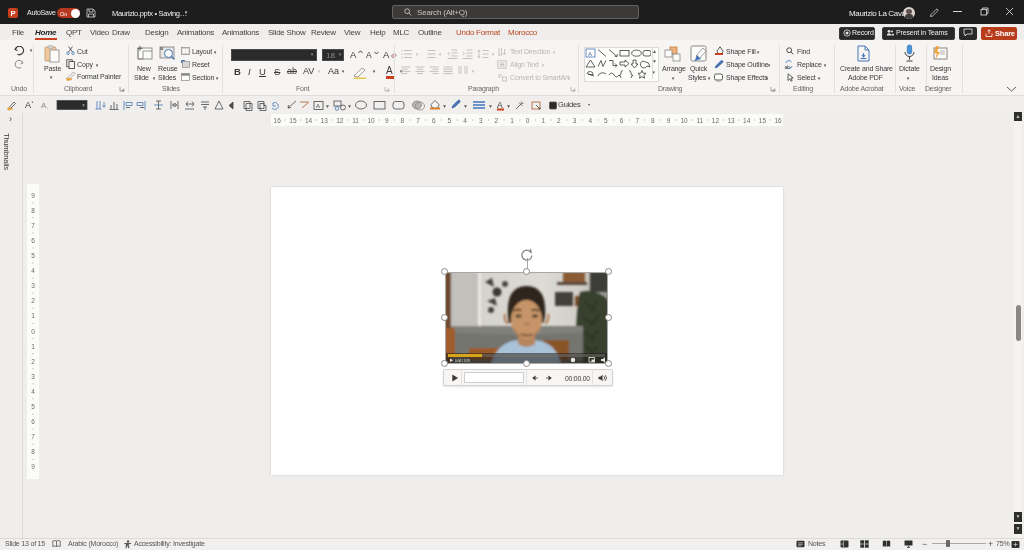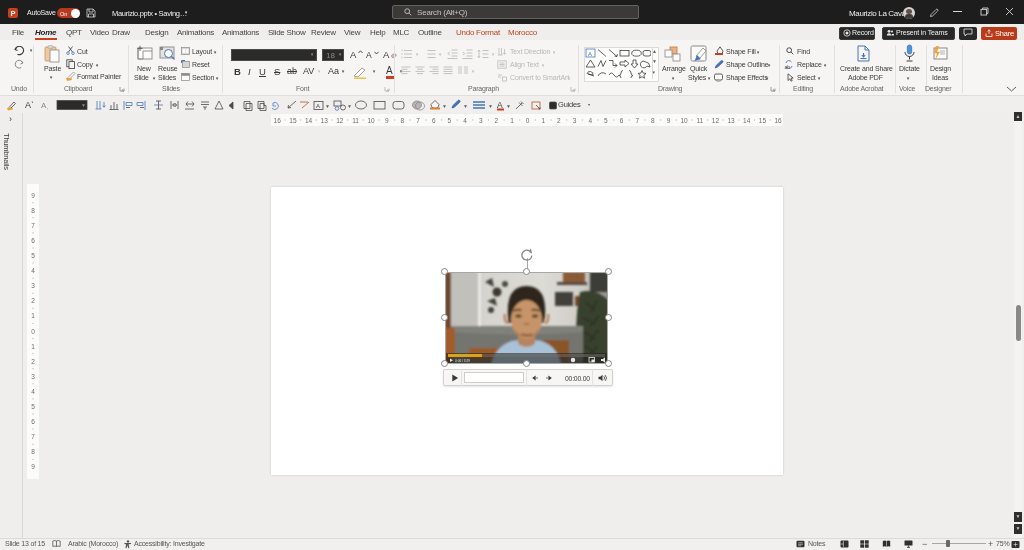--- a/index.html
+++ b/index.html
@@ -101,21 +101,21 @@
 <svg class="ab" style="left:963px;top:28px;" width="10" height="9" viewBox="0 0 10 9" fill="none" stroke="#e8e8e8" stroke-width="0.8">
  <path d="M1 1 h8 v5 h-5 l-2 2 v-2 h-1 z"></path>
 </svg>
 
 <div class="ab" style="left:981px;top:26.5px;width:36px;height:13px;background:#b83b1a;border-radius:2px;"></div>
 <svg class="ab" style="left:985px;top:29px;" width="8" height="8" viewBox="0 0 8 8" fill="none" stroke="#fff" stroke-width="0.8">
  <path d="M1 4.5 v3 h6 v-3"></path>
       <path d="M4 0.8 v4"></path>
       <path d="M2.5 2.2 L4 0.8 L5.5 2.2"></path>
 </svg>
-<div class="ab" style="left:995px;top:28.5px;font-size:7.5px;letter-spacing:-0.2px;color:#fff;font-weight:normal;">Share</div>
+<div class="ab" style="left:995px;top:28.5px;font-size:7.5px;letter-spacing:-0.2px;color:#fff;font-weight:bold;">Share</div>
 
 <div class="ab" style="left:0;top:40px;width:1024px;height:56px;background:#f6f5f4;border-bottom:1px solid #e0deda;box-sizing:border-box;"></div>
 
 <svg class="ab" style="left:14px;top:46px;" width="12" height="10" viewBox="0 0 12 10" fill="none" stroke="#3b3a39" stroke-width="1.1">
  <path d="M2.5 1.5 L1 3.5 L3.5 4.5"></path>
       <path d="M1.3 3.4 a4.2 4.2 0 1 1 2.2 4.8"></path>
 </svg>
 <div class="ab dd" style="left:29px;top:48px;">▼</div>
 <svg class="ab" style="left:13px;top:59px;" width="11" height="11" viewBox="0 0 11 11" fill="none" stroke="#8a8886" stroke-width="1">
  <path d="M8.5 2 L10 4 L7.5 5"></path>

